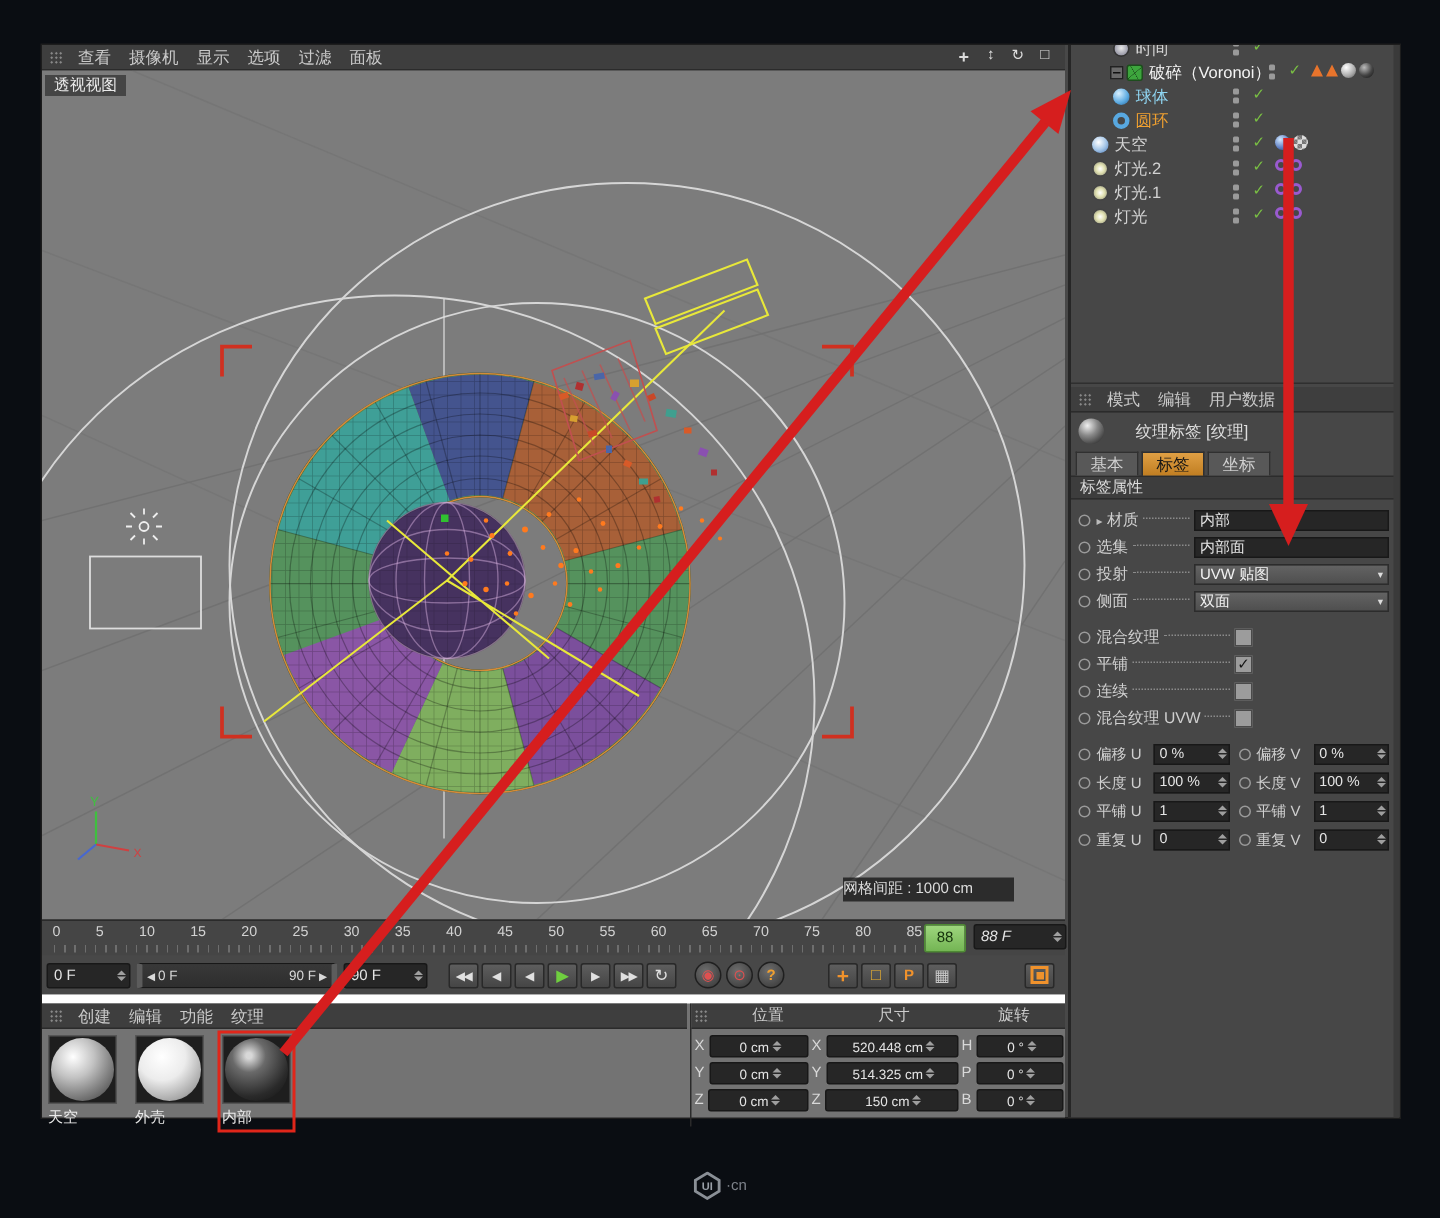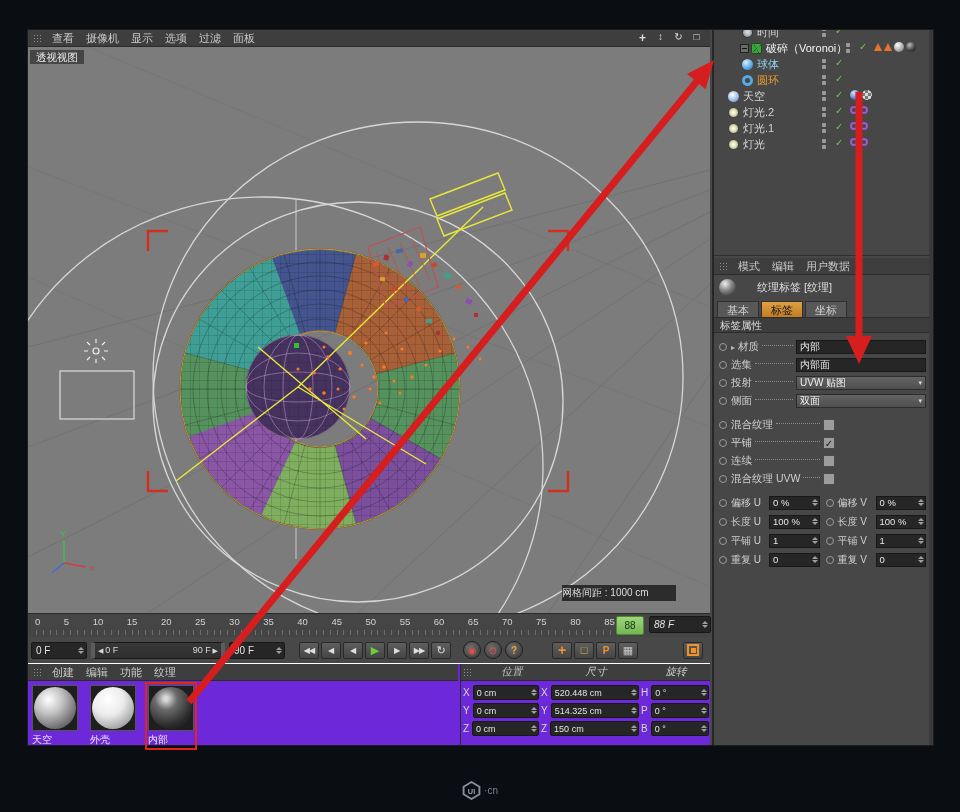--- a/index.html
+++ b/index.html
@@ -57,39 +57,39 @@
   .g-rec2::before{content:"⊙";color:#e05050;}
   .g-help::before{content:"?";color:#f0a030;font-weight:bold;}
   .g-move::before{content:"+";color:#f0922c;font-weight:bold;font-size:14px;}
   .g-frame::before{content:"□";color:#f0b32c;font-size:11px;font-weight:bold;}
   .g-pin::before{content:"P";color:#f0922c;font-weight:bold;font-size:10px;}
   .g-grid4::before{content:"▦";color:#c8c8c8;font-size:11px;}
   .i-layout{width:12px;height:12px;border:2px solid #f0922c;position:relative;}
   .i-layout::after{content:"";position:absolute;left:2px;top:2px;width:5px;height:5px;background:#f0922c;}
 
   
-  .bottom{position:absolute;left:0;top:633px;width:682px;height:82px;border-top:1px solid #ffffff;background:#6d28d9;}
+  .bottom{position:absolute;left:0;top:633px;width:682px;height:82px;border-top:6px solid #ffffff;background:#737373;}
   .mats{position:absolute;left:0;top:0;width:430px;height:82px;}
   .mat-row{position:absolute;left:3px;top:20px;display:flex;gap:10px;}
   .mat-item{width:48px;position:relative;padding:1px;}
   .mat-item.selected{outline:2px solid #e0261a;}
   .mat-thumb{width:46px;height:46px;background:#1e1e1e;border:1px solid #555;display:flex;align-items:center;justify-content:center;}
   .sph{width:42px;height:42px;border-radius:50%;}
   .m-sky{background:radial-gradient(circle at 35% 30%,#ffffff,#c2c2c2 35%,#8a8a8a 60%,#3f3f3f 95%);}
   .m-shell{background:radial-gradient(circle at 38% 30%,#ffffff,#ececec 40%,#a8a8a8 75%,#5f5f5f 100%);}
   .m-inner{background:radial-gradient(circle at 38% 28%,#d8d8d8 0 5%,#6a6a6a 28%,#2a2a2a 68%,#101010 100%);}
   .mat-name{font-size:10px;color:#eaeaea;padding-top:2px;}
 
   .coords{position:absolute;left:432px;top:0;width:250px;height:82px;border-left:1px solid #2a2a2a;}
   .coord-head{display:flex;height:17px;background:#3e3e3e;border-bottom:1px solid #2b2b2b;align-items:center;font-size:10.5px;color:#ccc;}
-  .ch{text-align:center;font-style:italic;}
+  .ch{text-align:center;}
   .ch.c1{width:72px;}.ch.c2{width:96px;}.ch.c3{width:64px;}
   .coord-grid{display:grid;grid-template-columns:76px 98px 68px;gap:3px 2px;padding:4px 2px;}
   .ccell{display:flex;align-items:center;gap:3px;font-size:10px;color:#d8d8d8;}
-  .ccell .nfield{flex:1;height:15px;font-size:9px;padding:0 1px 0 3px;}
+  .ccell .nfield{flex:1;height:15px;font-size:9px;padding:0 1px 0 3px;justify-content:center;}
 
   
   .rpanel{position:absolute;left:684px;top:0;width:221px;height:715px;background:#474747;border-left:2px solid #262626;}
   .rpanel::after{content:"";position:absolute;right:0;top:0;width:4px;height:100%;background:#3a3a3a;}
   .om{position:absolute;left:0;top:0;width:217px;height:226px;overflow:hidden;border-bottom:1px solid #2f2f2f;}
   .om-rows{margin-top:-6px;}
   .om-row{height:16px;display:flex;align-items:center;position:relative;font-size:11px;padding-left:14px;white-space:nowrap;}
   .om-row.ind1{padding-left:28px;}
   .om-row.has-exp{padding-left:2px;margin-left:24px;}
   .expander{width:9px;height:9px;background:#6a6a6a;border:1px solid #222;position:relative;margin-right:2px;flex:none;}

